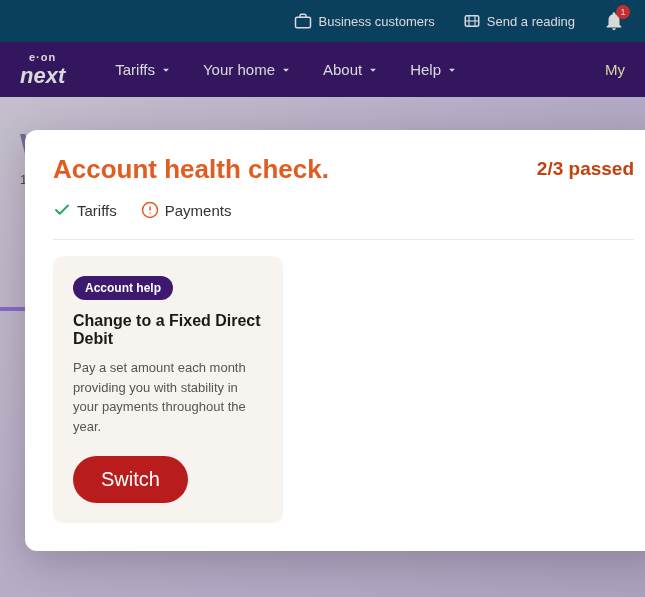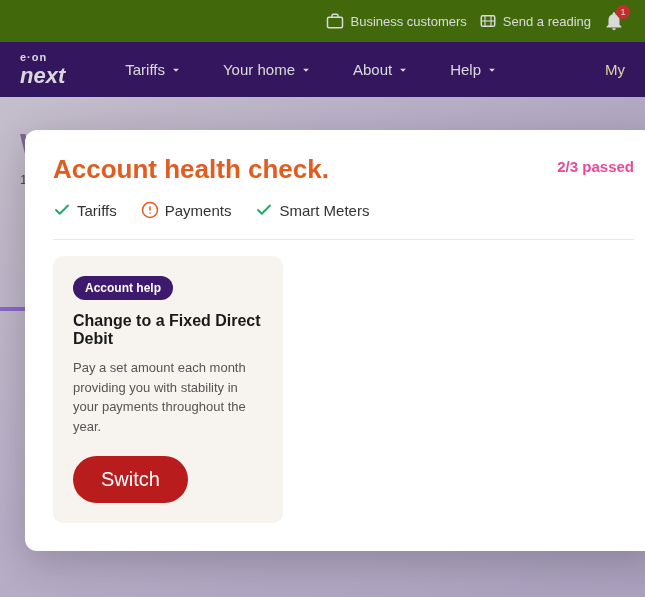--- a/index.html
+++ b/index.html
@@ -6,27 +6,27 @@
     body {
       font-family: Arial, sans-serif;
       width: 645px;
       height: 597px;
       overflow: hidden;
       position: relative;
     }
 
     
     .top-bar {
-      background-color: #4d7c0f;
+      background-color: #0c4a6e;
       height: 42px;
       display: flex;
       align-items: center;
       justify-content: flex-end;
       padding: 0 20px;
-      gap: 12px;
+      gap: 28px;
     }
     .top-bar-item {
       display: flex;
       align-items: center;
       gap: 6px;
       color: white;
       font-size: 13px;
       cursor: pointer;
     }
     .top-bar-icon {
@@ -52,21 +52,22 @@
       right: -5px;
     }
 
     
     .nav-bar {
       background-color: #3d1a6e;
       height: 55px;
       display: flex;
       align-items: center;
       padding: 0 20px;
-      gap: 40px;
+      gap: 30px;
+      text-align: center;
     }
     .logo-container {
       display: flex;
       flex-direction: column;
       margin-right: 20px;
     }
     .logo-eon {
       font-size: 11px;
       color: white;
       font-weight: bold;
@@ -183,23 +184,23 @@
       justify-content: space-between;
       align-items: flex-start;
       margin-bottom: 16px;
     }
     .modal-title {
       font-size: 26px;
       font-weight: bold;
       color: #e05c1f;
     }
     .modal-passed {
-      font-size: 15px;
-      font-weight: bold;
-      color: #ec4899;
+      font-size: 19px;
+      font-weight: bold;
+      color: #c2410c;
       padding-top: 4px;
     }
     .modal-checks {
       display: flex;
       gap: 24px;
       margin-bottom: 20px;
       align-items: center;
     }
     .check-item {
       display: flex;
@@ -358,26 +359,20 @@
 
     <div class="check-item">
       <svg class="check-icon-warn" viewBox="0 0 24 24">
         <circle cx="12" cy="12" r="10" fill="none" stroke="#e05c1f" stroke-width="2"></circle>
         <line x1="12" y1="8" x2="12" y2="12" stroke="#e05c1f" stroke-width="2" stroke-linecap="round"></line>
         <circle cx="12" cy="16" r="1" fill="#e05c1f"></circle>
       </svg>
       <span>Payments</span>
     </div>
 
-    <div class="check-item">
-      <svg class="check-icon-pass" viewBox="0 0 24 24">
-        <polyline points="20 6 9 17 4 12" stroke="#22a861" stroke-width="2.5" fill="none" stroke-linecap="round" stroke-linejoin="round"></polyline>
-      </svg>
-      <span>Smart Meters</span>
-    </div>
   </div>
 
   <hr class="modal-divider">
 
   <div class="card">
     <span class="card-tag">Account help</span>
     <div class="card-title">Change to a Fixed Direct Debit</div>
     <div class="card-desc">Pay a set amount each month providing you with stability in your payments throughout the year.</div>
     <button class="switch-btn">Switch</button>
   </div>

